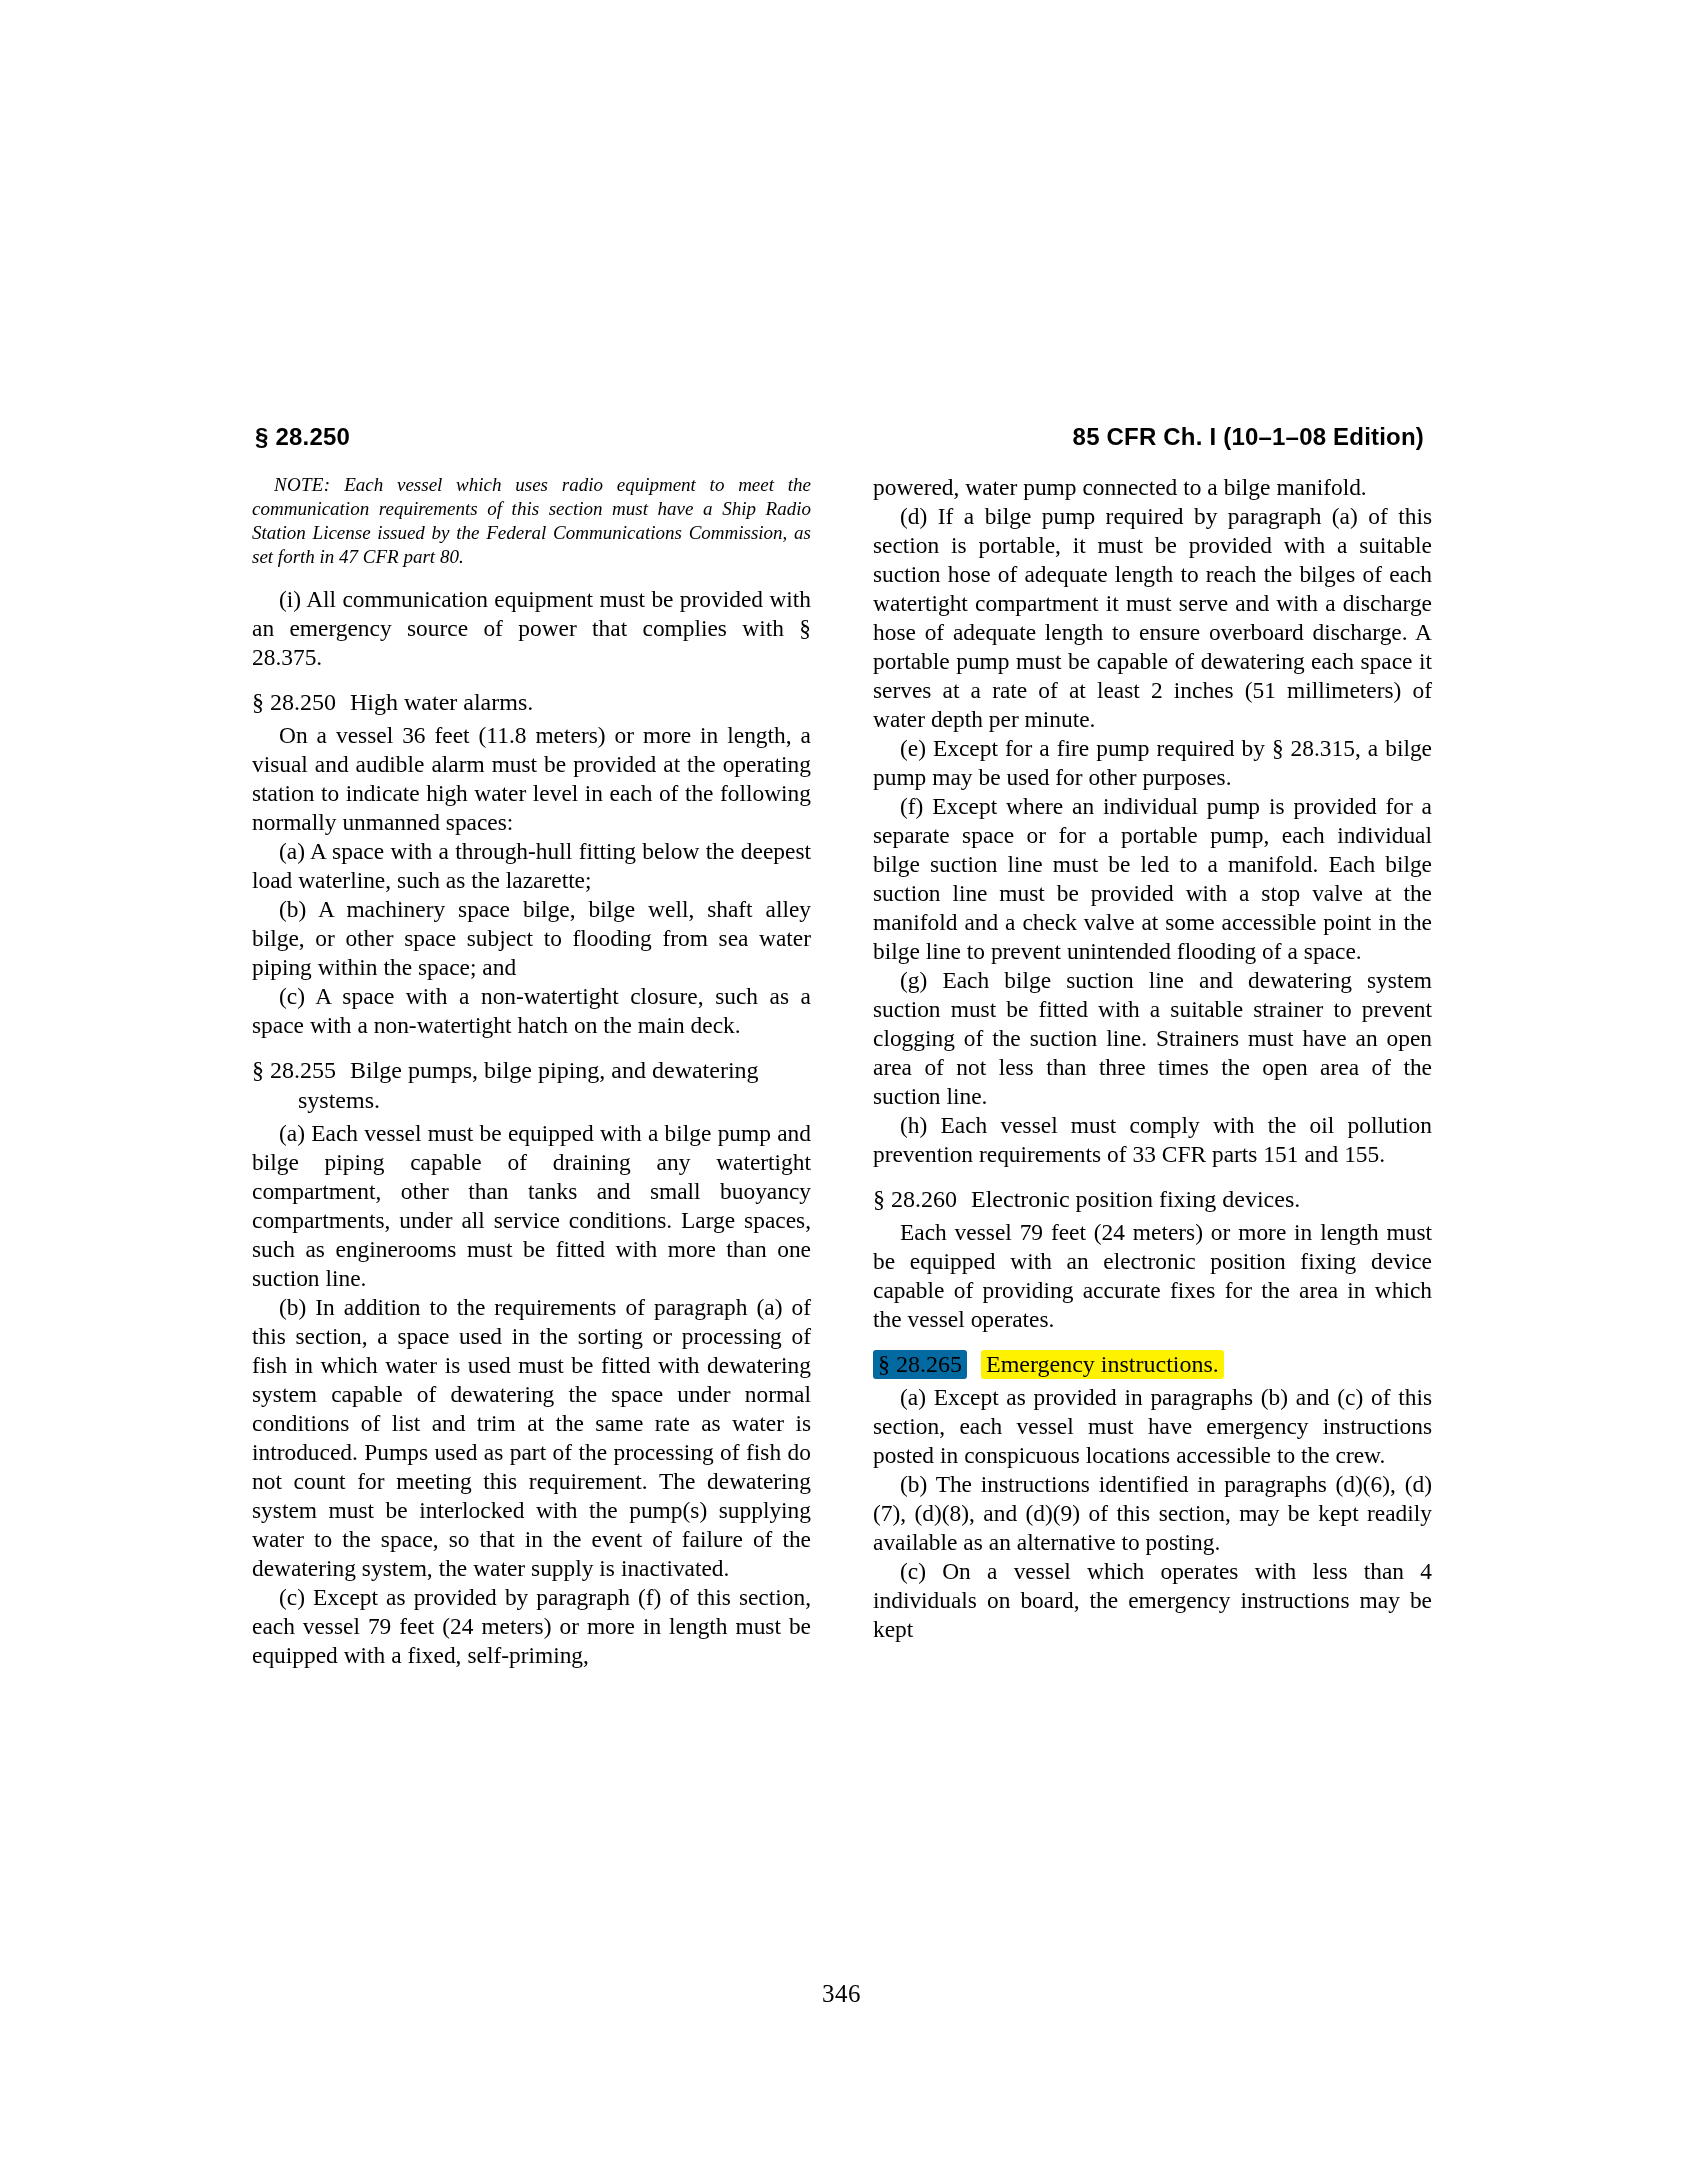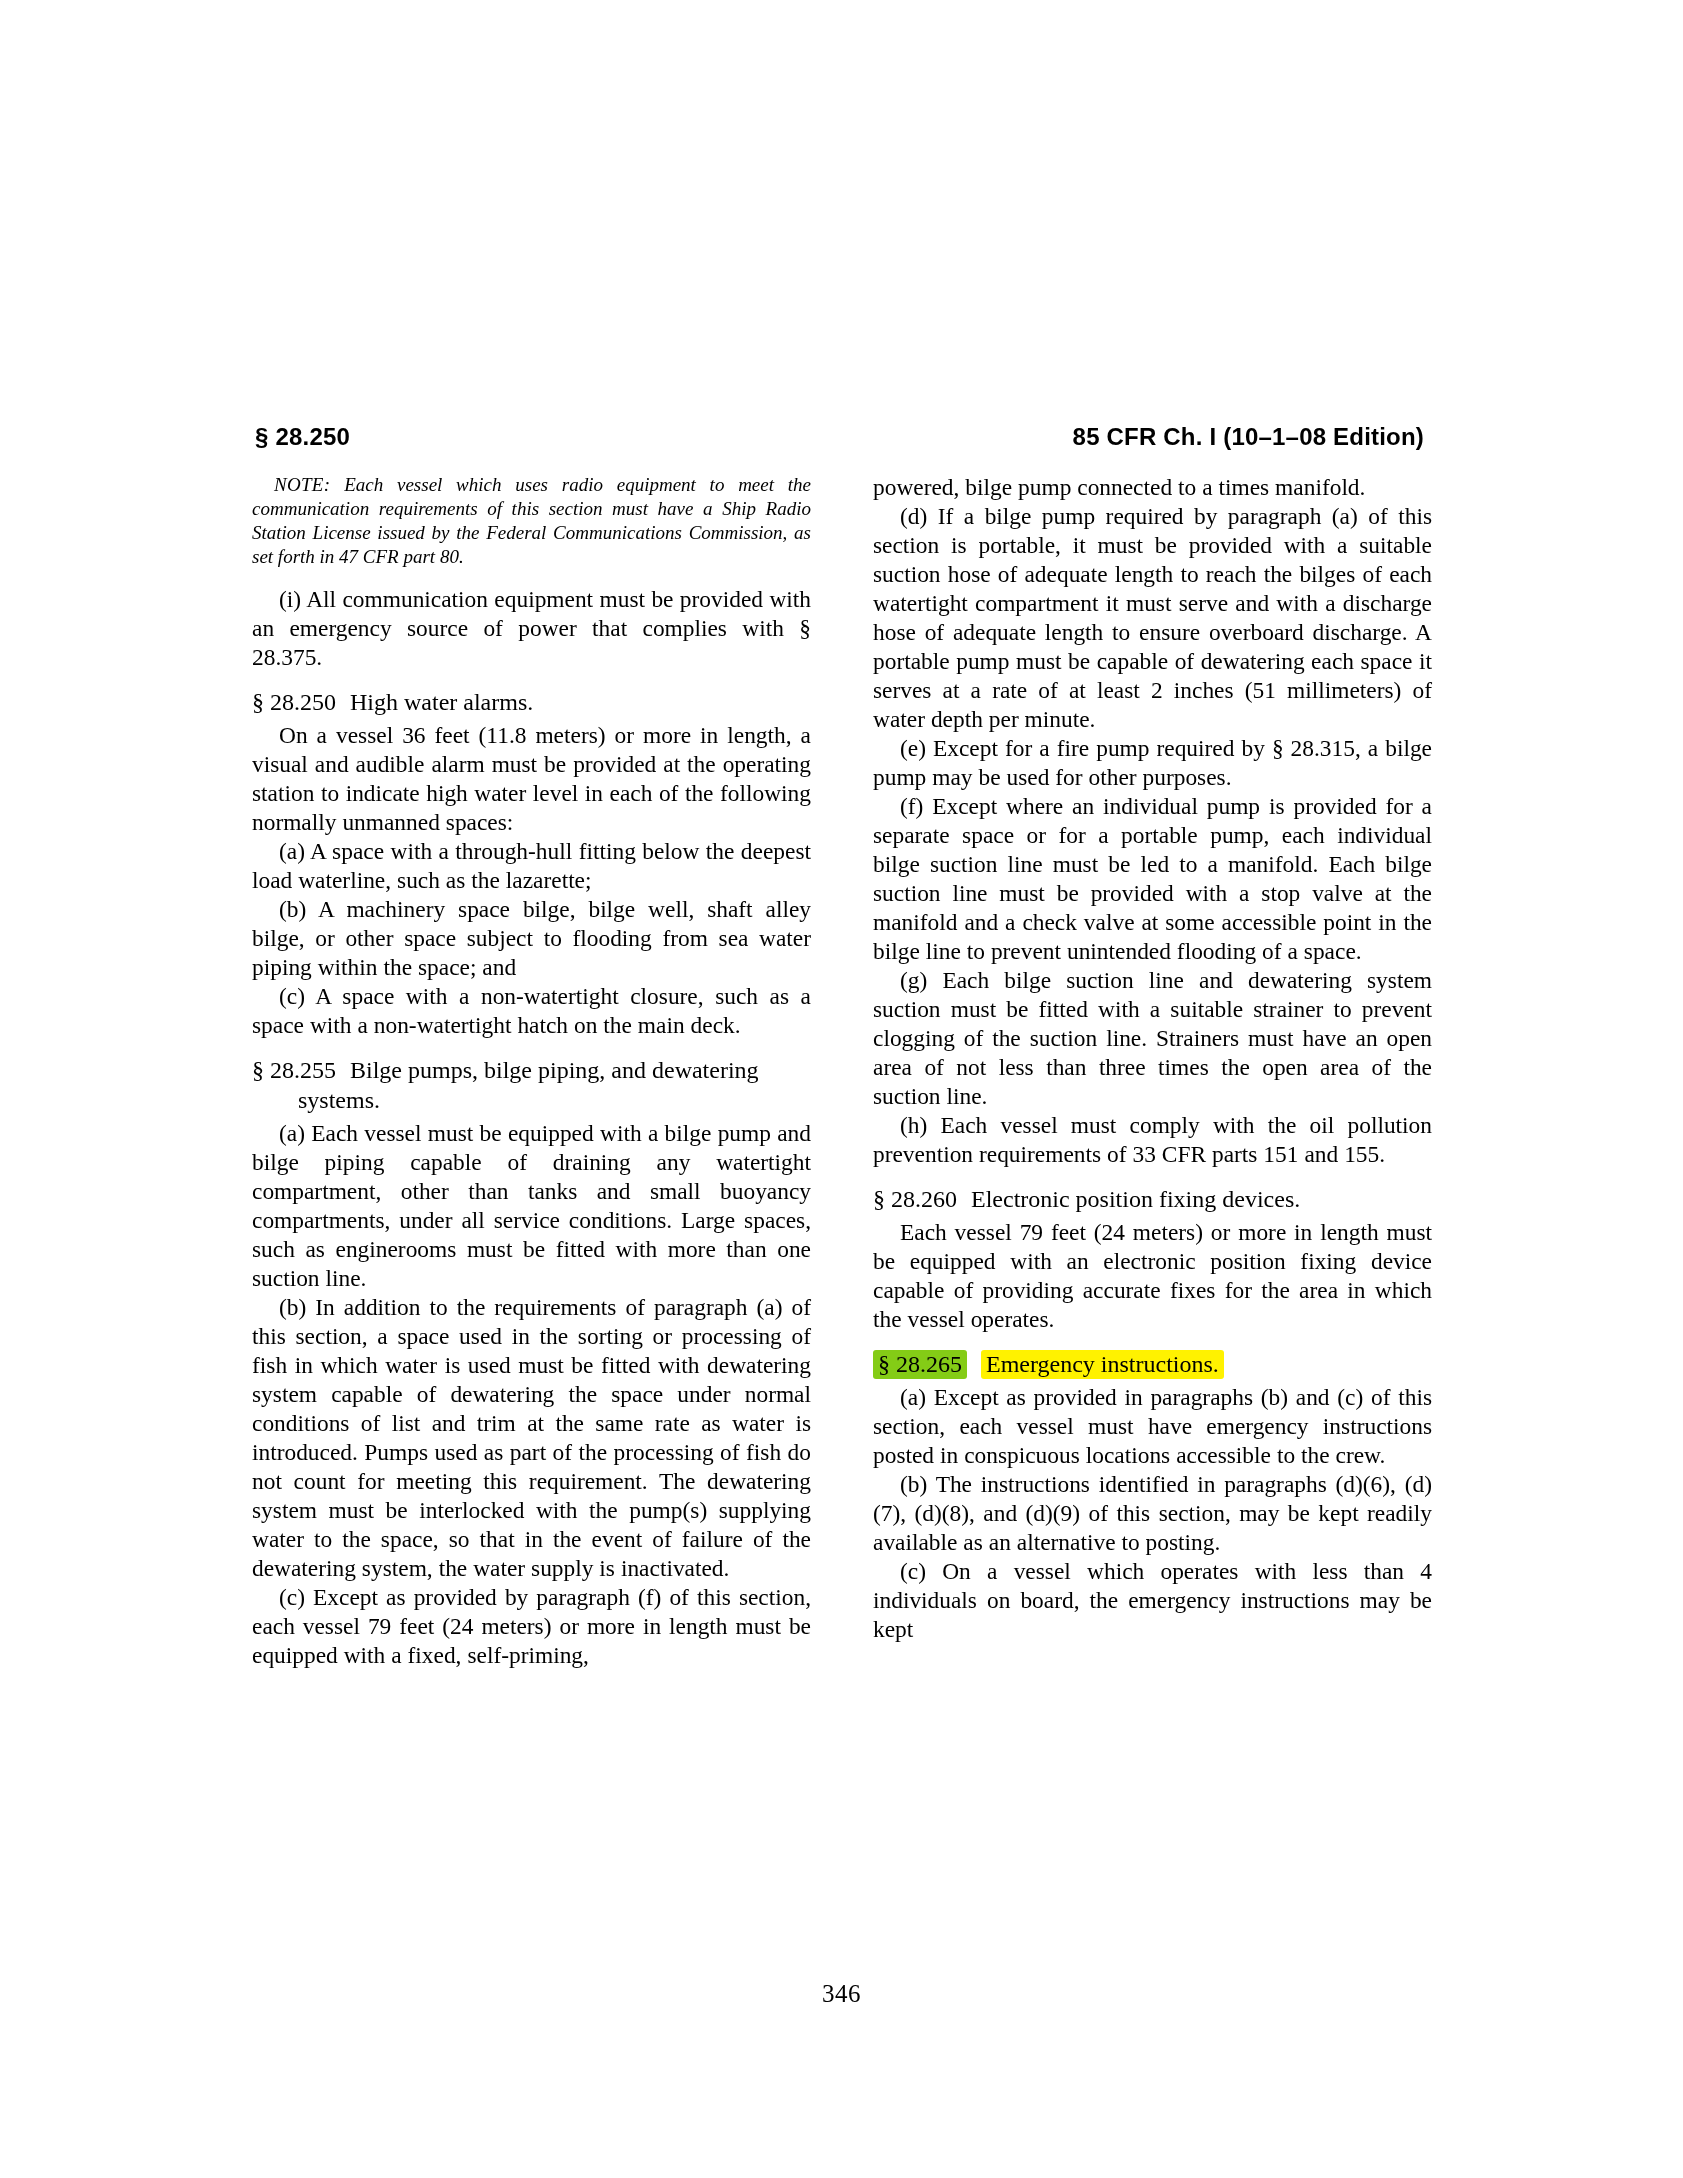--- a/index.html
+++ b/index.html
@@ -164,37 +164,37 @@
       <p>(a) Each vessel must be equipped with a bilge pump and bilge piping capable of draining any watertight compartment, other than tanks and small buoyancy compartments, under all service conditions. Large spaces, such as enginerooms must be fitted with more than one suction line.</p>
 
       <p>(b) In addition to the requirements of paragraph (a) of this section, a space used in the sorting or processing of fish in which water is used must be fitted with dewatering system capable of dewatering the space under normal conditions of list and trim at the same rate as water is introduced. Pumps used as part of the processing of fish do not count for meeting this requirement. The dewatering system must be interlocked with the pump(s) supplying water to the space, so that in the event of failure of the dewatering system, the water supply is inactivated.</p>
 
       <p>(c) Except as provided by paragraph (f) of this section, each vessel 79 feet (24 meters) or more in length must be equipped with a fixed, self-priming,</p>
 
     </div>
 
     <div class="col">
 
-      <p class="cont">powered, bilge pump connected to a times manifold.</p>
+      <p class="cont">powered, water pump connected to a bilge manifold.</p>
 
       <p>(d) If a bilge pump required by paragraph (a) of this section is portable, it must be provided with a suitable suction hose of adequate length to reach the bilges of each watertight compartment it must serve and with a discharge hose of adequate length to ensure overboard discharge. A portable pump must be capable of dewatering each space it serves at a rate of at least 2 inches (51 millimeters) of water depth per minute.</p>
 
       <p>(e) Except for a fire pump required by § 28.315, a bilge pump may be used for other purposes.</p>
 
       <p>(f) Except where an individual pump is provided for a separate space or for a portable pump, each individual bilge suction line must be led to a manifold. Each bilge suction line must be provided with a stop valve at the manifold and a check valve at some accessible point in the bilge line to prevent unintended flooding of a space.</p>
 
       <p>(g) Each bilge suction line and dewatering system suction must be fitted with a suitable strainer to prevent clogging of the suction line. Strainers must have an open area of not less than three times the open area of the suction line.</p>
 
       <p>(h) Each vessel must comply with the oil pollution prevention requirements of 33 CFR parts 151 and 155.</p>
 
       <div class="sec-head hang2"><span class="sec-num">§ 28.260</span><span>Electronic position fixing devices.</span></div>
 
       <p>Each vessel 79 feet (24 meters) or more in length must be equipped with an electronic position fixing device capable of providing accurate fixes for the area in which the vessel operates.</p>
 
-      <div class="sec-head"><span class="sec-num hl" style="background: #84cc16; margin-top: 12px;">§ 28.265</span><span class="hl" style="background: rgb(255, 242, 0);">Emergency instructions.</span></div>
+      <div class="sec-head"><span class="sec-num hl" style="background: #0369a1; margin-top: 12px;">§ 28.265</span><span class="hl" style="background: rgb(255, 242, 0);">Emergency instructions.</span></div>
 
       <p>(a) Except as provided in paragraphs (b) and (c) of this section, each vessel must have emergency instructions posted in conspicuous locations accessible to the crew.</p>
 
       <p>(b) The instructions identified in paragraphs (d)(6), (d)(7), (d)(8), and (d)(9) of this section, may be kept readily available as an alternative to posting.</p>
 
       <p>(c) On a vessel which operates with less than 4 individuals on board, the emergency instructions may be kept</p>
 
     </div>
   </div>
 

